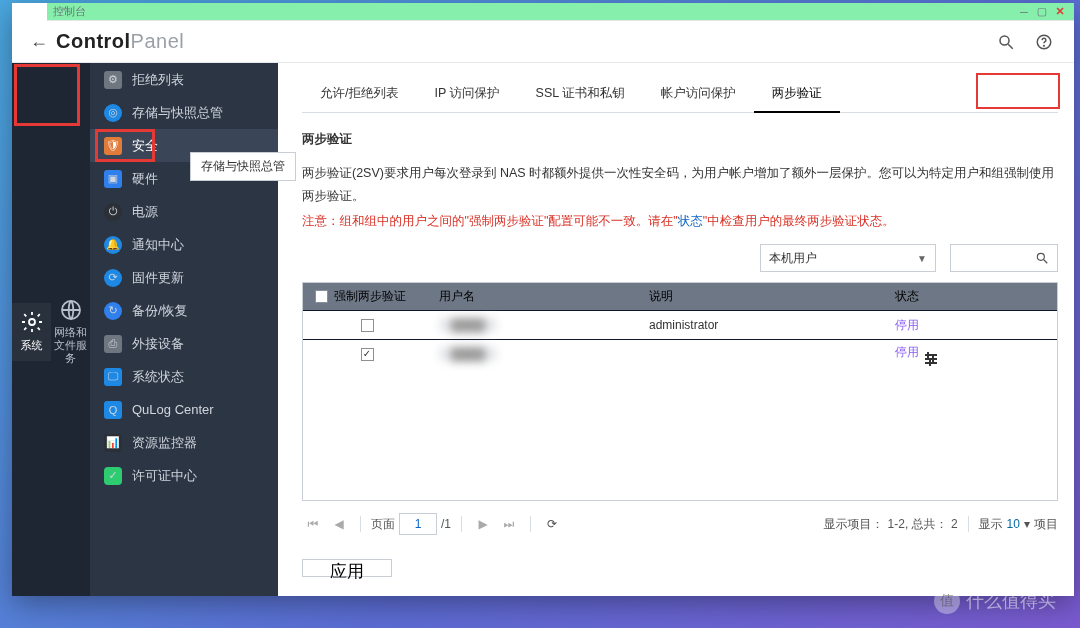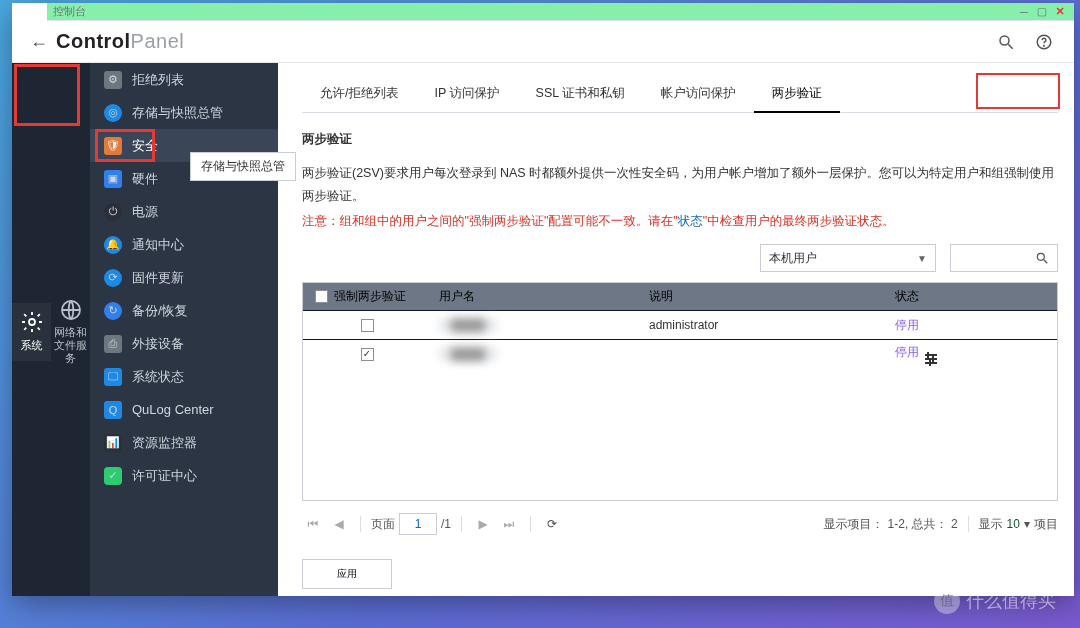--- a/index.html
+++ b/index.html
@@ -86,24 +86,24 @@
   .sliders span { width:12px; height:2px; background:#333; position:relative; }
   .sliders span::after { content:""; position:absolute; top:-2px; width:2px; height:6px; background:#333; }
   .sliders span:nth-child(1)::after{ left:2px;} .sliders span:nth-child(2)::after{ left:7px;} .sliders span:nth-child(3)::after{ left:4px;}
 
   .pager { display:flex; align-items:center; height:40px; font-size:12px; color:#555; gap:4px; border-top:0; padding-top:6px;}
   .pbtn { width:22px; height:22px; display:flex; align-items:center; justify-content:center; color:#aaa; cursor:pointer; }
   .pbtn.en { color:#555; }
   .page-input { width:38px; height:22px; border:1px solid #c9ced6; text-align:center; font-size:12px; color:#0b66c3; }
   .pager .sep { width:1px; height:16px; background:#d8dde3; margin:0 6px; }
   .pager .spacer { flex:1; }
-  .link { color:#14532d; cursor:pointer; }
+  .link { color:#0369a1; cursor:pointer; }
 
   .apply-row { padding:18px 0 14px; }
-  .btn-apply { width:90px; height:30px; border:1px solid #c9ced6; background:#fff; font-size:10px; cursor:pointer; }
+  .btn-apply { width:90px; height:18px; border:1px solid #c9ced6; background:#fff; font-size:17px; cursor:pointer; }
 
   .hl-box { position:absolute; border:3px solid #e53935; pointer-events:none; }
 </style>
 </head>
 <body>
 
 <div class="window">
 
   <div class="titlebar">
     <span>控制台</span>

